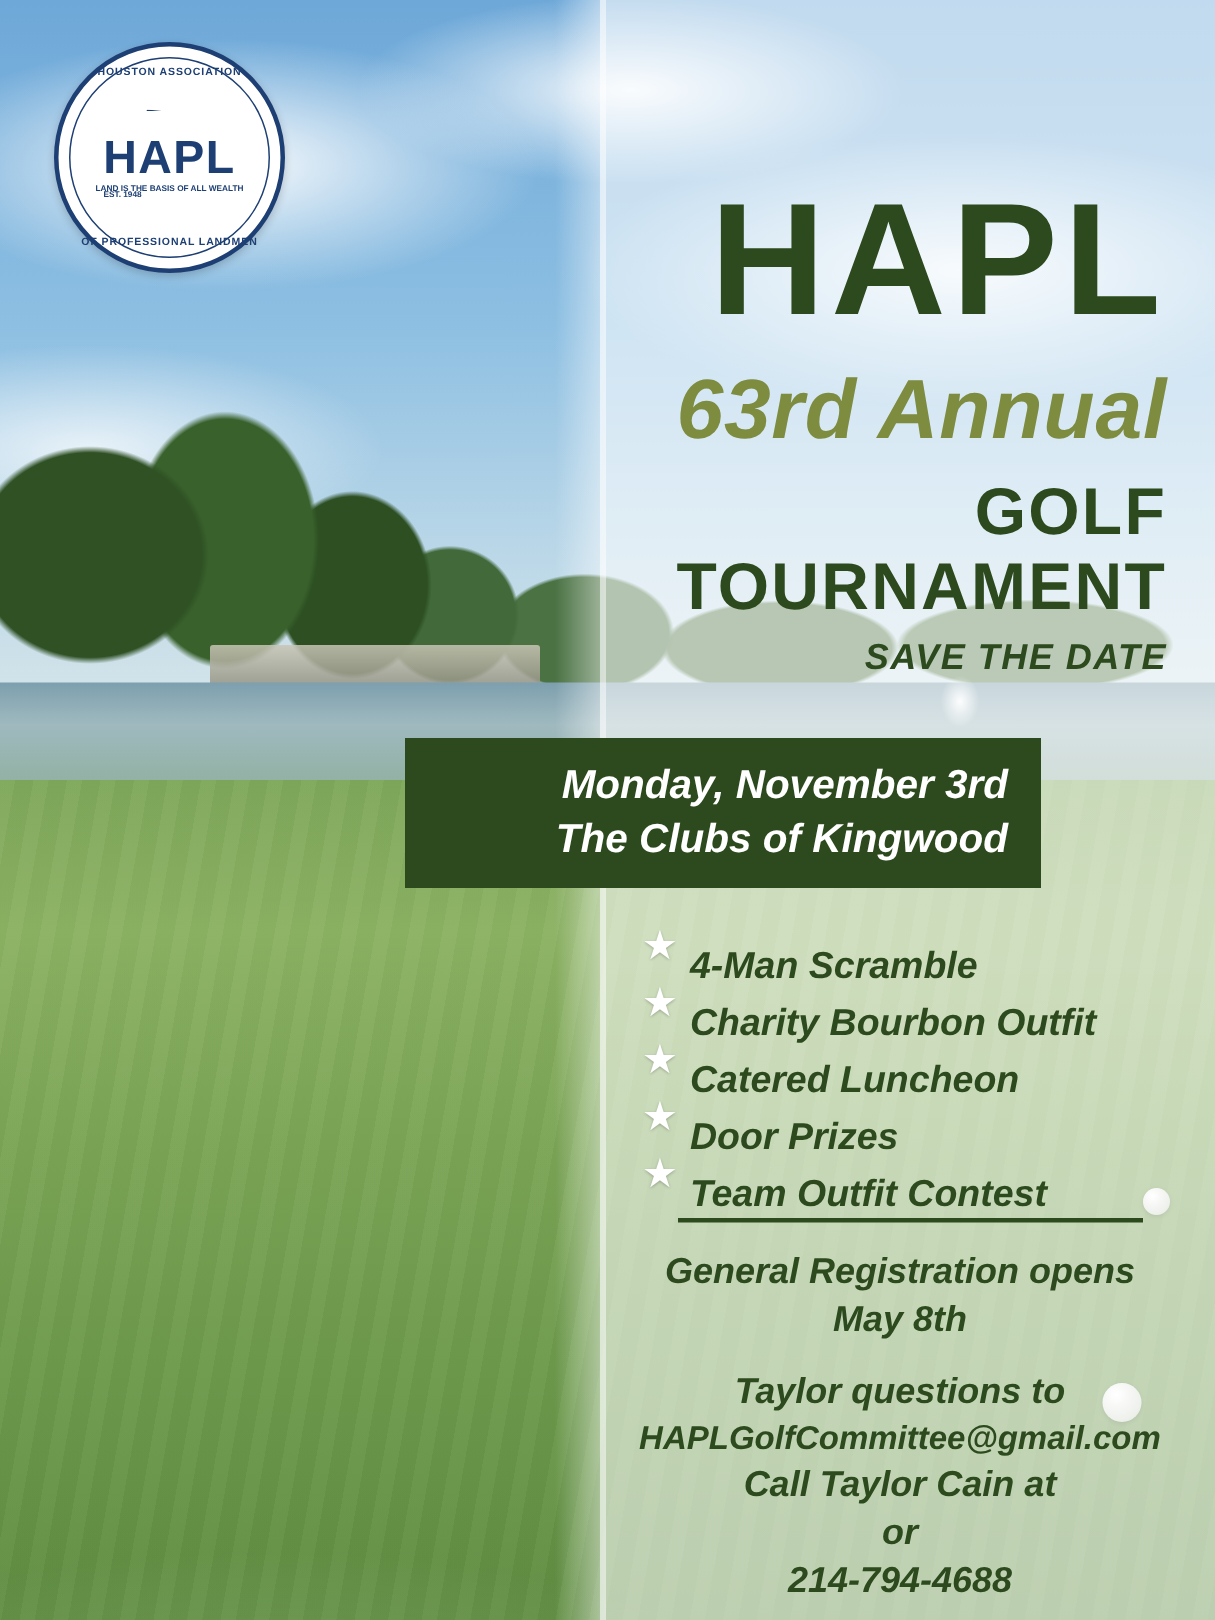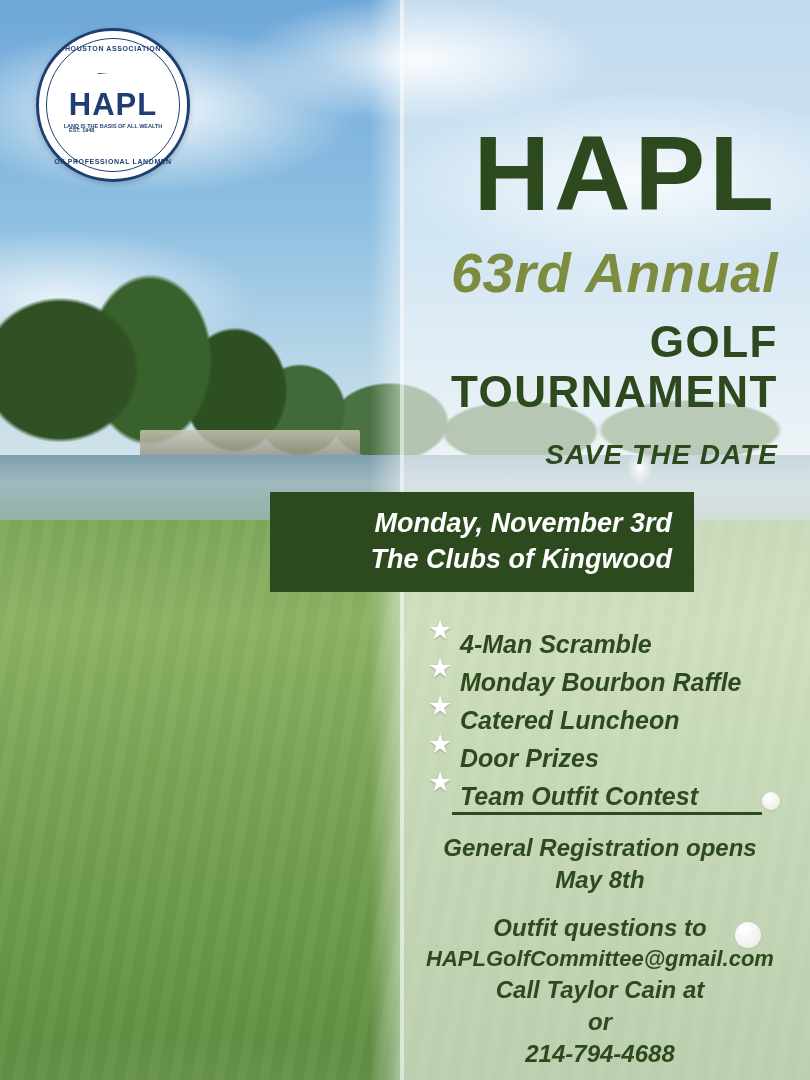--- a/index.html
+++ b/index.html
@@ -227,25 +227,25 @@
     font-family: "Liberation Sans", sans-serif;
     font-size: 44px;
     font-weight: bold;
     color: #2c4a1d;
     letter-spacing: 1.5px;
     margin: 12px 0 0 0;
   }
   .title-save {
     font-family: "Liberation Sans", sans-serif;
     font-style: italic;
-    font-size: 28px;
+    font-size: 24px;
     font-weight: bold;
     color: #2c4a1d;
     letter-spacing: 1px;
-    margin: 22px 0 0 0;
+    margin: 8px 0 0 0;
   }
 
   
   .date-bar {
     position: absolute;
     left: 270px;
     top: 492px;
     width: 424px;
     height: 100px;
     background: #2c4a1d;
@@ -367,21 +367,21 @@
     <div class="date-line">The Clubs of Kingwood</div>
   </div>
 
   <div class="features">
     <div class="feature-row">
       <span class="star">★</span>
       <span class="feature-label">4-Man Scramble</span>
     </div>
     <div class="feature-row">
       <span class="star">★</span>
-      <span class="feature-label">Monday Bourbon Raffle</span>
+      <span class="feature-label">Charity Bourbon Outfit</span>
     </div>
     <div class="feature-row">
       <span class="star">★</span>
       <span class="feature-label">Catered Luncheon</span>
     </div>
     <div class="feature-row">
       <span class="star">★</span>
       <span class="feature-label">Door Prizes</span>
     </div>
     <div class="feature-row">
@@ -389,20 +389,20 @@
       <span class="feature-label">Team Outfit Contest</span>
     </div>
   </div>
 
   <div class="divider"></div>
 
   <div class="footer">
     <div class="footer-line">General Registration opens</div>
     <div class="footer-line">May 8th</div>
     <div class="footer-gap"></div>
-    <div class="footer-line">Outfit questions to</div>
+    <div class="footer-line">Taylor questions to</div>
     <div class="footer-line small">HAPLGolfCommittee@gmail.com</div>
     <div class="footer-line">Call Taylor Cain at</div>
     <div class="footer-line">or</div>
     <div class="footer-line">214-794-4688</div>
   </div>
 
 </div>
 
 </body></html>

